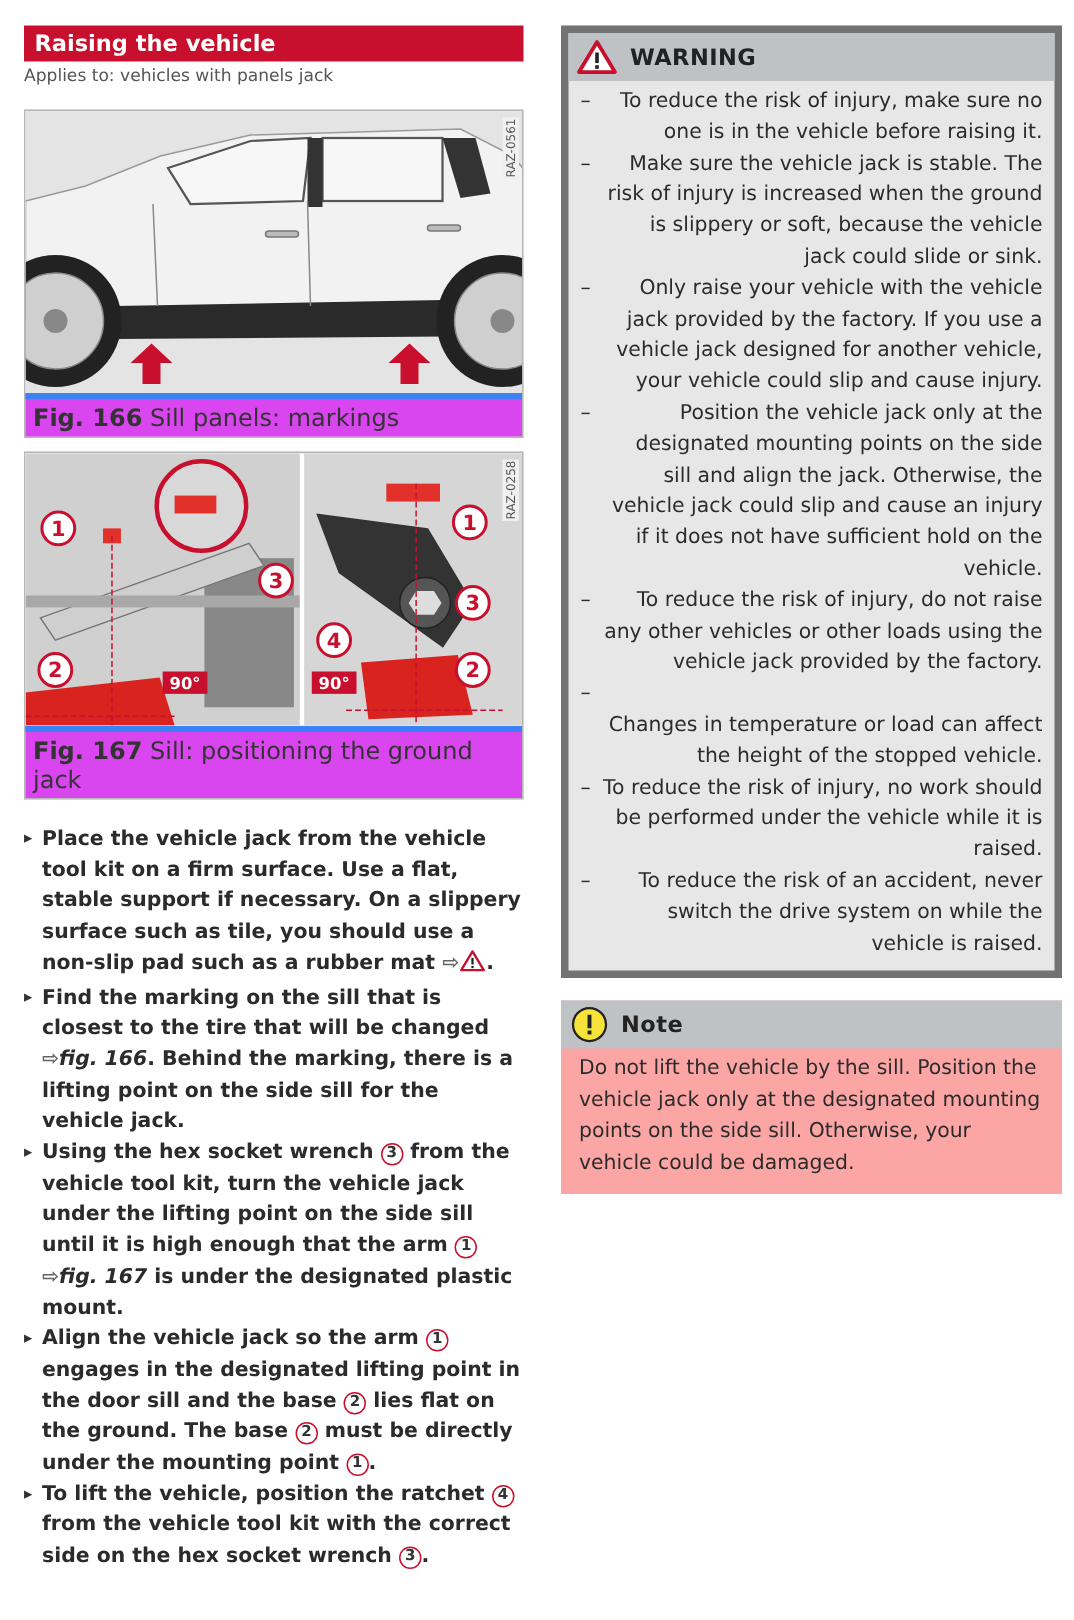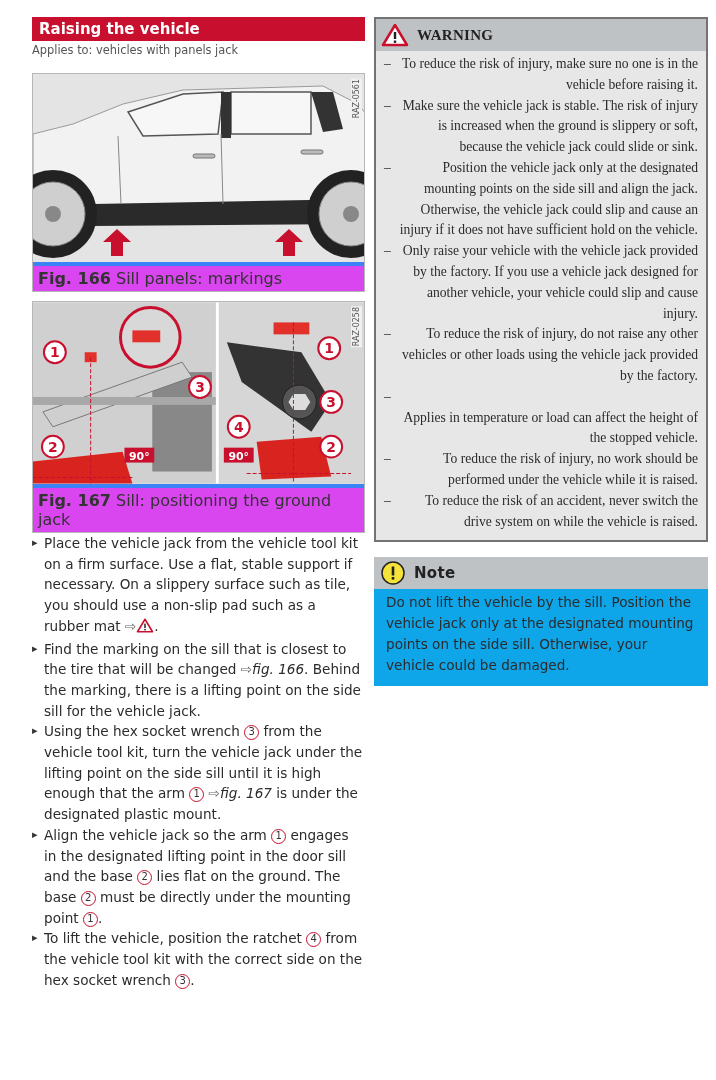--- a/index.html
+++ b/index.html
@@ -1,56 +1,56 @@
 <!DOCTYPE html>
 <html><head>
 <meta charset="utf-8">
 <style>
   * { box-sizing: border-box; margin: 0; padding: 0; }
   html, body { width: 716px; height: 1080px; background: #ffffff; overflow: hidden; }
   body { position: relative; font-family: "DejaVu Sans", sans-serif; color: #2a2a2a; }
 
-  .left-col { position: absolute; left: 32px; top: 17px; width: 333px; }
+  .left-col { position: absolute; left: 16px; top: 17px; width: 333px; }
   .right-col { position: absolute; left: 374px; top: 17px; width: 334px; }
 
   .section-title {
     background: #c8102e; color: #fff; font-weight: bold; font-size: 15px;
     padding: 2px 7px; height: 24px; line-height: 20px;
   }
   .applies { font-size: 11.4px; color: #555; margin-top: 2px; }
 
   .figure { margin-top: 16px; border: 1px solid #b7b7b7; background: #e6e6e6; }
   .fig-img { position: relative; width: 100%; background: #e8e8e8; overflow: hidden; }
   .fig166 .fig-img { height: 188px; }
   .fig167 .fig-img { height: 182px; display: flex; }
   .fig-caption { font-size: 16px; padding: 3px 5px; background: #d946ef; color: #333; border-top: 4px solid #3b82f6; }
   .fig-caption b { font-weight: bold; }
   .fig167 { margin-top: 9px; }
   .fig-code { position: absolute; right: 2px; top: 4px; font-size: 8px; color: #555; writing-mode: vertical-rl; transform: rotate(180deg); background: #f0f0f0; padding: 1px; }
 
-  .steps { list-style: none; font-size: 13.6px; line-height: 20.7px; color: #2b2b2b; }
+  .steps { margin-top: 16px; list-style: none; font-size: 13.6px; line-height: 20.7px; color: #2b2b2b; font-weight: bold; }
   .steps li { position: relative; padding-left: 12px; }
   .steps li::before { content: "\25B8"; position: absolute; left: 0; top: 0; font-size: 11px; color: #333; }
   .circ {
     display: inline-block; width: 15px; height: 15px; border: 1.4px solid #c8102e; border-radius: 50%;
     font-size: 10px; line-height: 12.5px; text-align: center; color: #333; vertical-align: 1px;
   }
   .ref { color: #666; }
   .fig-ref { font-style: italic; }
   .warn-tri-inline { display: inline-block; vertical-align: -2px; }
 
-  .warning-box { border: 2px solid #737373; background: #e7e7e7; font-family: Liberation Serif, serif; }
+  .warning-box { border: 5px solid #737373; background: #e7e7e7; }
   .box-header { background: #bfc2c5; height: 32px; display: flex; align-items: center; padding-left: 5px; }
   .box-header .title { font-size: 15px; font-weight: bold; color: #222; margin-left: 8px; letter-spacing: 0.3px; }
   .box-body { padding: 3px 8px 8px 8px; font-size: 13.6px; line-height: 20.8px; color: #2b2b2b; }
   .box-body .item { position: relative; padding-left: 15px; text-align: right; }
   .box-body .item::before { content: "\2013"; position: absolute; left: 0; top: 0; }
   .box-body .item .muted { color: #6e7a8a; }
 
-  .note-box { margin-top: 15px; background: #0ea5e9; }
+  .note-box { margin-top: 15px; background: #fca5a5; }
   .note-box .box-header { height: 32px; padding-left: 6px; }
   .note-box .box-body { padding: 3px 12px 10px 12px; }
 
   .page-number { position: absolute; right: 10px; top: 1048px; font-size: 16px; font-weight: bold; color: #222; letter-spacing: 1px; margin-top: 40px; }
 </style>
 </head>
 <body>
 
 <div class="left-col">
   <div class="section-title">Raising the vehicle</div>
@@ -187,24 +187,24 @@
       <svg width="28" height="24" viewBox="0 0 28 24">
         <polygon points="14,2 26,22 2,22" fill="#fff" stroke="#c8102e" stroke-width="2.5" stroke-linejoin="round"></polygon>
         <rect x="12.8" y="9" width="2.4" height="7" fill="#222"></rect>
         <rect x="12.8" y="17.5" width="2.4" height="2.4" fill="#222"></rect>
       </svg>
       <span class="title">WARNING</span>
     </div>
     <div class="box-body" id="warning-items">
         <div class="item"><span>To reduce the risk of injury, make sure no one is in the vehicle before raising it.</span></div>
         <div class="item"><span>Make sure the vehicle jack is stable. The risk of injury is increased when the ground is slippery or soft, because the vehicle jack could slide or sink.</span></div>
+        <div class="item"><span>Only raise your vehicle with the vehicle jack provided by the factory. If you use a vehicle jack designed for another vehicle, your vehicle could slip and cause injury.</span></div>
         <div class="item"><span>Position the vehicle jack only at the designated mounting points on the side sill and align the jack. Otherwise, the vehicle jack could slip and cause an injury if it does not have sufficient hold on the vehicle.</span></div>
-        <div class="item"><span>Only raise your vehicle with the vehicle jack provided by the factory. If you use a vehicle jack designed for another vehicle, your vehicle could slip and cause injury.</span></div>
         <div class="item"><span>To reduce the risk of injury, do not raise any other vehicles or other loads using the vehicle jack provided by the factory.</span></div>
-        <div class="item"><br><span>Applies in temperature or load can affect the height of the stopped vehicle.</span></div>
+        <div class="item"><br><span>Changes in temperature or load can affect the height of the stopped vehicle.</span></div>
         <div class="item"><span>To reduce the risk of injury, no work should be performed under the vehicle while it is raised.</span></div>
         <div class="item"><span>To reduce the risk of an accident, never switch the drive system on while the vehicle is raised.</span></div>
       </div>
   </div>
 
   <div class="note-box">
     <div class="box-header">
       <svg width="26" height="26" viewBox="0 0 26 26">
         <circle cx="13" cy="13" r="11" fill="#f5e33a" stroke="#222" stroke-width="1.5"></circle>
         <rect x="11.7" y="6.5" width="2.6" height="9" fill="#222"></rect>

